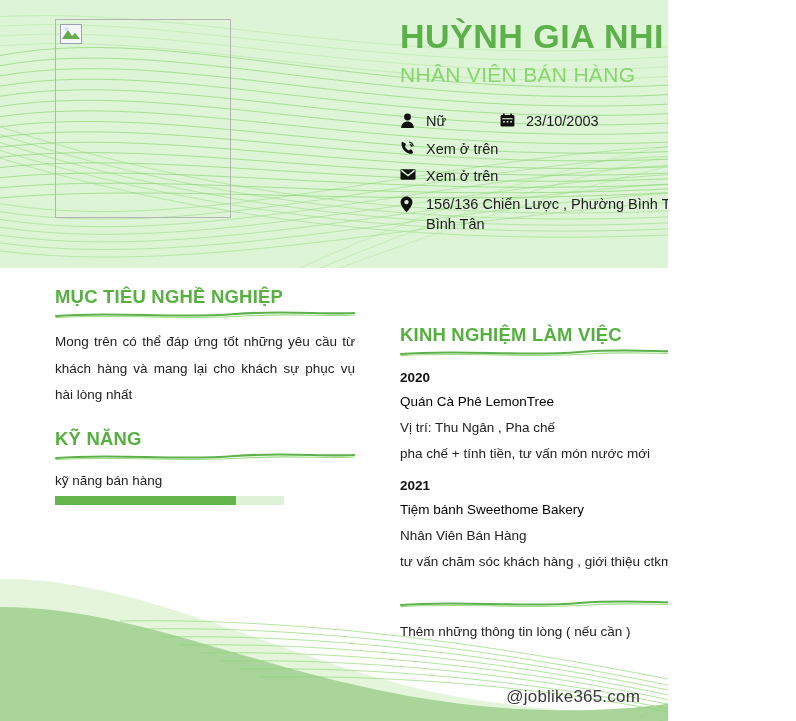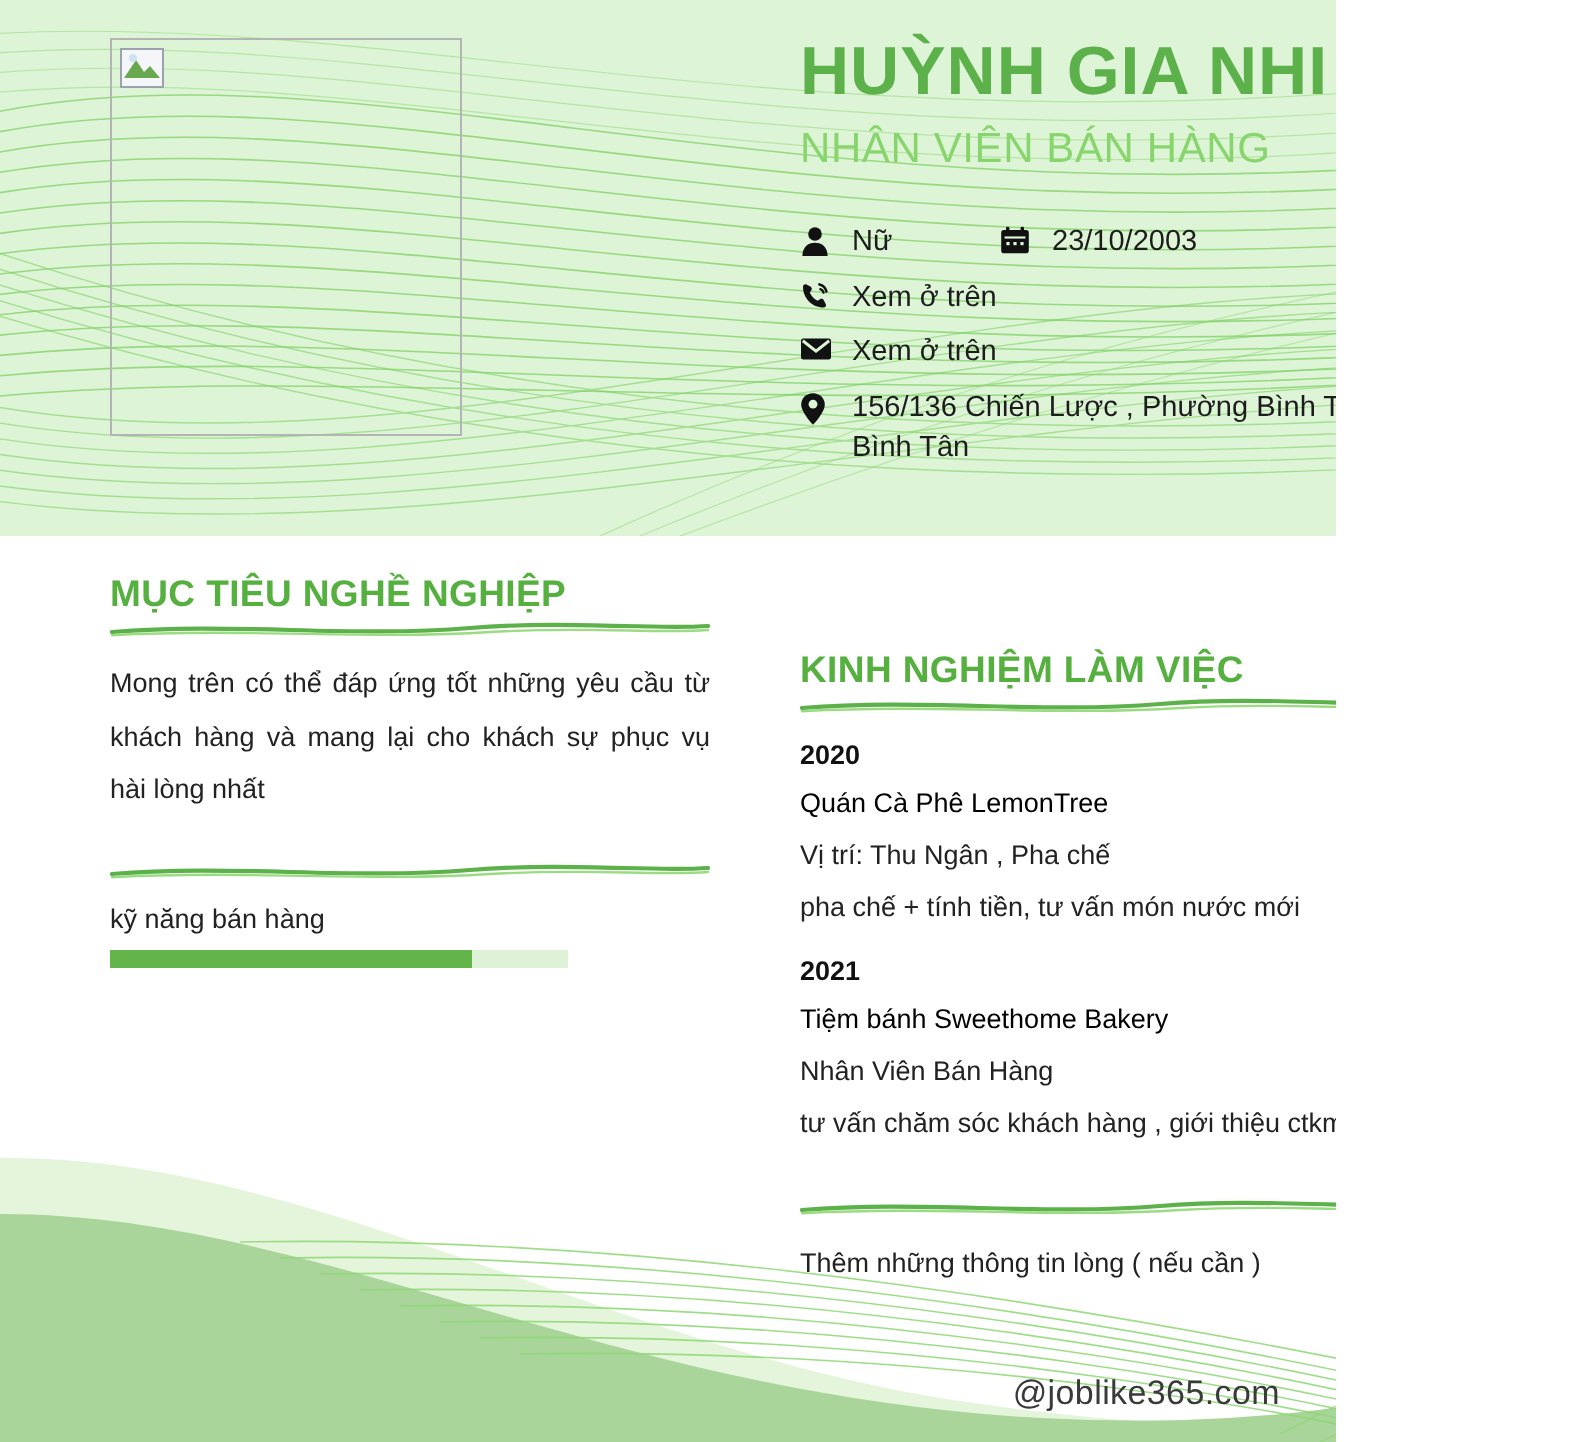--- a/index.html
+++ b/index.html
@@ -242,20 +242,21 @@
       <svg class="sec-rule left" viewBox="0 0 300 12" preserveAspectRatio="none">
         <path d="M1,7 C60,2 120,10 180,5 C230,1 270,6 299,4" stroke="#5cb14b" stroke-width="2.1" fill="none" stroke-linecap="round"></path>
         <path d="M1,8.6 C70,5 130,11 190,7 C240,4 272,8 299,6" stroke="#9bdc82" stroke-width="1.2" fill="none" stroke-linecap="round"></path>
       </svg>
       <p class="body-text">Mong trên có thể đáp ứng tốt những yêu cầu từ khách hàng và mang lại cho khách sự phục vụ hài lòng nhất</p>
     </div>
 
     <div class="spacer-sec"></div>
 
     <div>
+      <h3 class="sec-head">KỸ NĂNG</h3>
       <svg class="sec-rule left" viewBox="0 0 300 12" preserveAspectRatio="none">
         <path d="M1,7 C60,2 120,10 180,5 C230,1 270,6 299,4" stroke="#5cb14b" stroke-width="2.1" fill="none" stroke-linecap="round"></path>
         <path d="M1,8.6 C70,5 130,11 190,7 C240,4 272,8 299,6" stroke="#9bdc82" stroke-width="1.2" fill="none" stroke-linecap="round"></path>
       </svg>
       <div>
         <div class="skill-name">kỹ năng bán hàng</div>
         <div class="bar-track">
           <div class="bar-fill" id="skill0" style="width: 79%;"></div>
         </div>
       </div>

